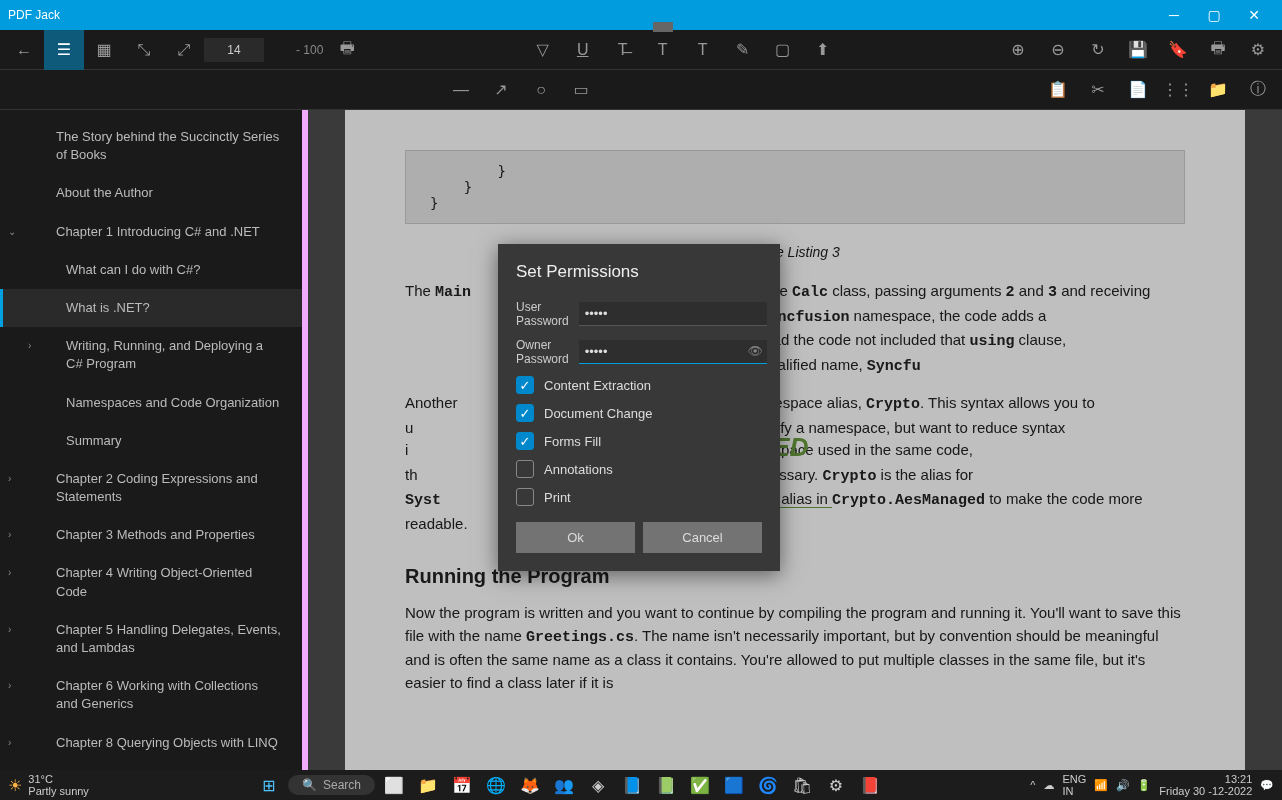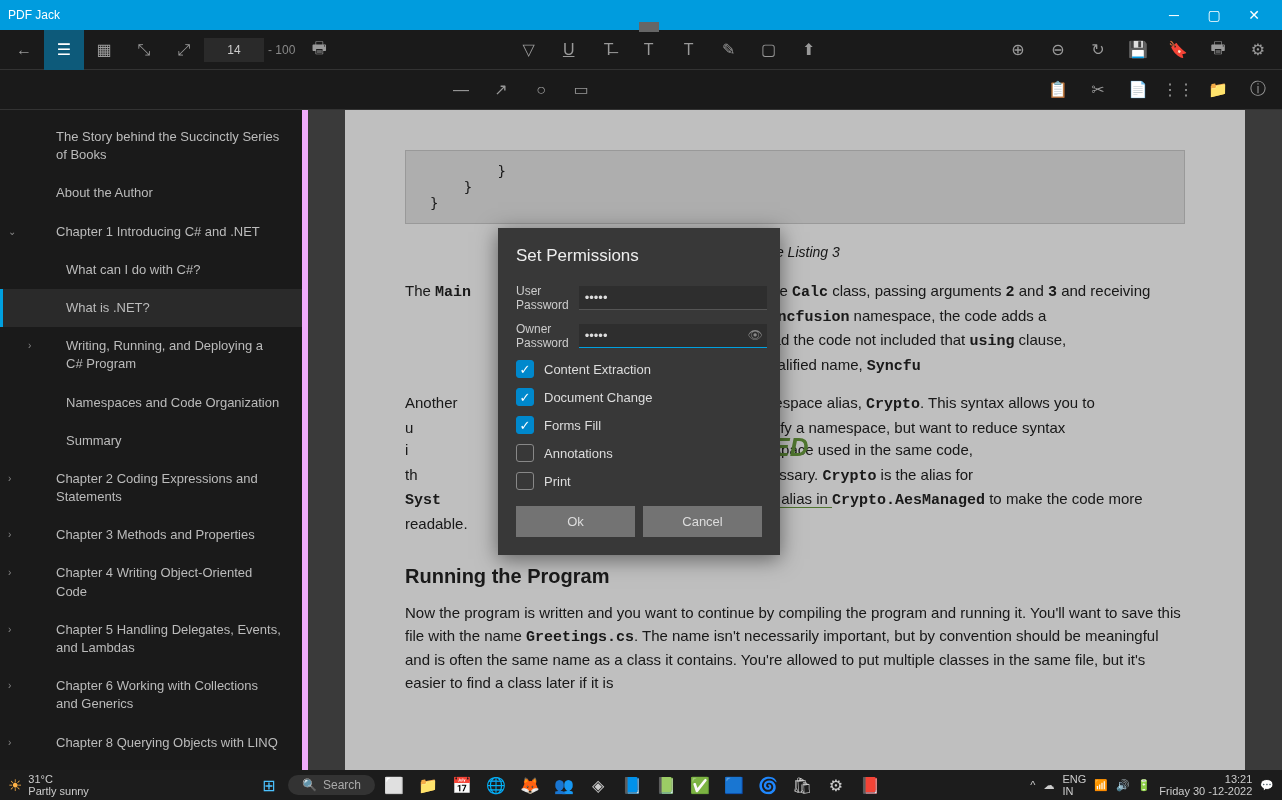--- a/index.html
+++ b/index.html
@@ -8,21 +8,21 @@
 .titlebar { background: #009cde; height: 30px; display: flex; align-items: center; padding: 0 8px; color: white; font-size: 12px; }
 .titlebar-title { flex: 1; }
 .titlebar-btn { width: 40px; height: 30px; display: flex; align-items: center; justify-content: center; cursor: pointer; font-size: 14px; }
 
 .toolbar1 { background: #1a1a1a; height: 40px; display: flex; align-items: center; padding: 0 4px; border-bottom: 1px solid #333; }
 .toolbar2 { background: #1a1a1a; height: 40px; display: flex; align-items: center; padding: 0 4px; border-bottom: 1px solid #333; }
 .tb-btn { width: 40px; height: 40px; display: flex; align-items: center; justify-content: center; cursor: pointer; color: #999; font-size: 16px; }
 .tb-btn.active { background: #0d5a7a; color: white; }
 .tb-spacer-center { flex: 1; display: flex; justify-content: center; gap: 0; }
 .page-input { background: #2a2a2a; border: none; color: #ccc; width: 60px; text-align: center; height: 24px; font-size: 12px; }
-.page-total { color: #888; font-size: 12px; padding: 0 4px; }
+.page-total { color: #888; font-size: 12px; padding: 0 4px; margin-left: 28px; }
 .tab-indicator { position: relative; }
 .tab-indicator::before { content: ''; position: absolute; top: -8px; left: 50%; transform: translateX(-50%); width: 20px; height: 10px; background: #666; }
 
 .main-area { display: flex; height: calc(100% - 140px); }
 .sidebar { width: 308px; background: #1a1a1a; overflow-y: auto; padding: 8px 0; border-right: 6px solid #f0abfc; }
 .sidebar-item { padding: 10px 20px 10px 56px; color: #bbb; font-size: 13px; cursor: pointer; position: relative; line-height: 1.4; }
 .sidebar-item.level1 { padding-left: 56px; }
 .sidebar-item.level2 { padding-left: 66px; }
 .sidebar-item.active { background: #2a2a2a; }
 .sidebar-item.active::before { content: ''; position: absolute; left: 0; top: 0; bottom: 0; width: 3px; background: #00a0e0; }
@@ -31,21 +31,21 @@
 
 .content { flex: 1; background: #3a3a3a; overflow-y: auto; padding: 0; position: relative; }
 .page { background: white; margin: 0 auto; width: 900px; padding: 40px 60px; color: #222; min-height: 100%; filter: brightness(0.75); }
 .code-block { background: #e8e8e8; border: 1px solid #ccc; padding: 12px 24px; margin-bottom: 20px; font-family: monospace; font-size: 14px; }
 .listing-caption { text-align: center; font-style: italic; margin: 10px 0 20px; font-size: 14px; }
 .page p { margin: 14px 0; font-size: 15px; line-height: 1.5; }
 .page h3 { font-size: 20px; font-weight: bold; margin: 30px 0 10px; }
 .approved-stamp { color: #6a9e3f; font-size: 26px; font-weight: bold; font-style: italic; position: absolute; }
 code { font-family: 'Courier New', monospace; font-weight: bold; }
 
-.modal { position: absolute; left: 498px; top: 228px; width: 282px; background: #383838; padding: 18px; color: #ddd; box-shadow: 0 4px 20px rgba(0,0,0,0.5); z-index: 100; }
+.modal { position: absolute; left: 498px; top: 244px; width: 282px; background: #383838; padding: 18px; color: #ddd; box-shadow: 0 4px 20px rgba(0,0,0,0.5); z-index: 100; }
 .modal-title { font-size: 17px; font-weight: 400; margin-bottom: 18px; color: #eee; }
 .modal-row { display: flex; align-items: center; margin-bottom: 10px; gap: 10px; }
 .modal-label { font-size: 12px; width: 98px; color: #ccc; }
 .modal-input { flex: 1; background: #2e2e2e; border: none; border-bottom: 1px solid #555; color: #ddd; padding: 4px 6px; font-size: 13px; height: 24px; }
 .modal-input.focused { border-bottom: 1px solid #00a0e0; }
 .eye-icon { position: absolute; right: 4px; top: 4px; color: #888; font-size: 12px; cursor: pointer; }
 .input-wrap { position: relative; flex: 1; display: flex; }
 .checkbox-row { display: flex; align-items: center; gap: 10px; margin: 10px 0; }
 .checkbox { width: 18px; height: 18px; border: 1px solid #888; border-radius: 3px; display: flex; align-items: center; justify-content: center; cursor: pointer; }
 .checkbox.checked { background: #0088cc; border-color: #0088cc; color: white; font-size: 13px; }

